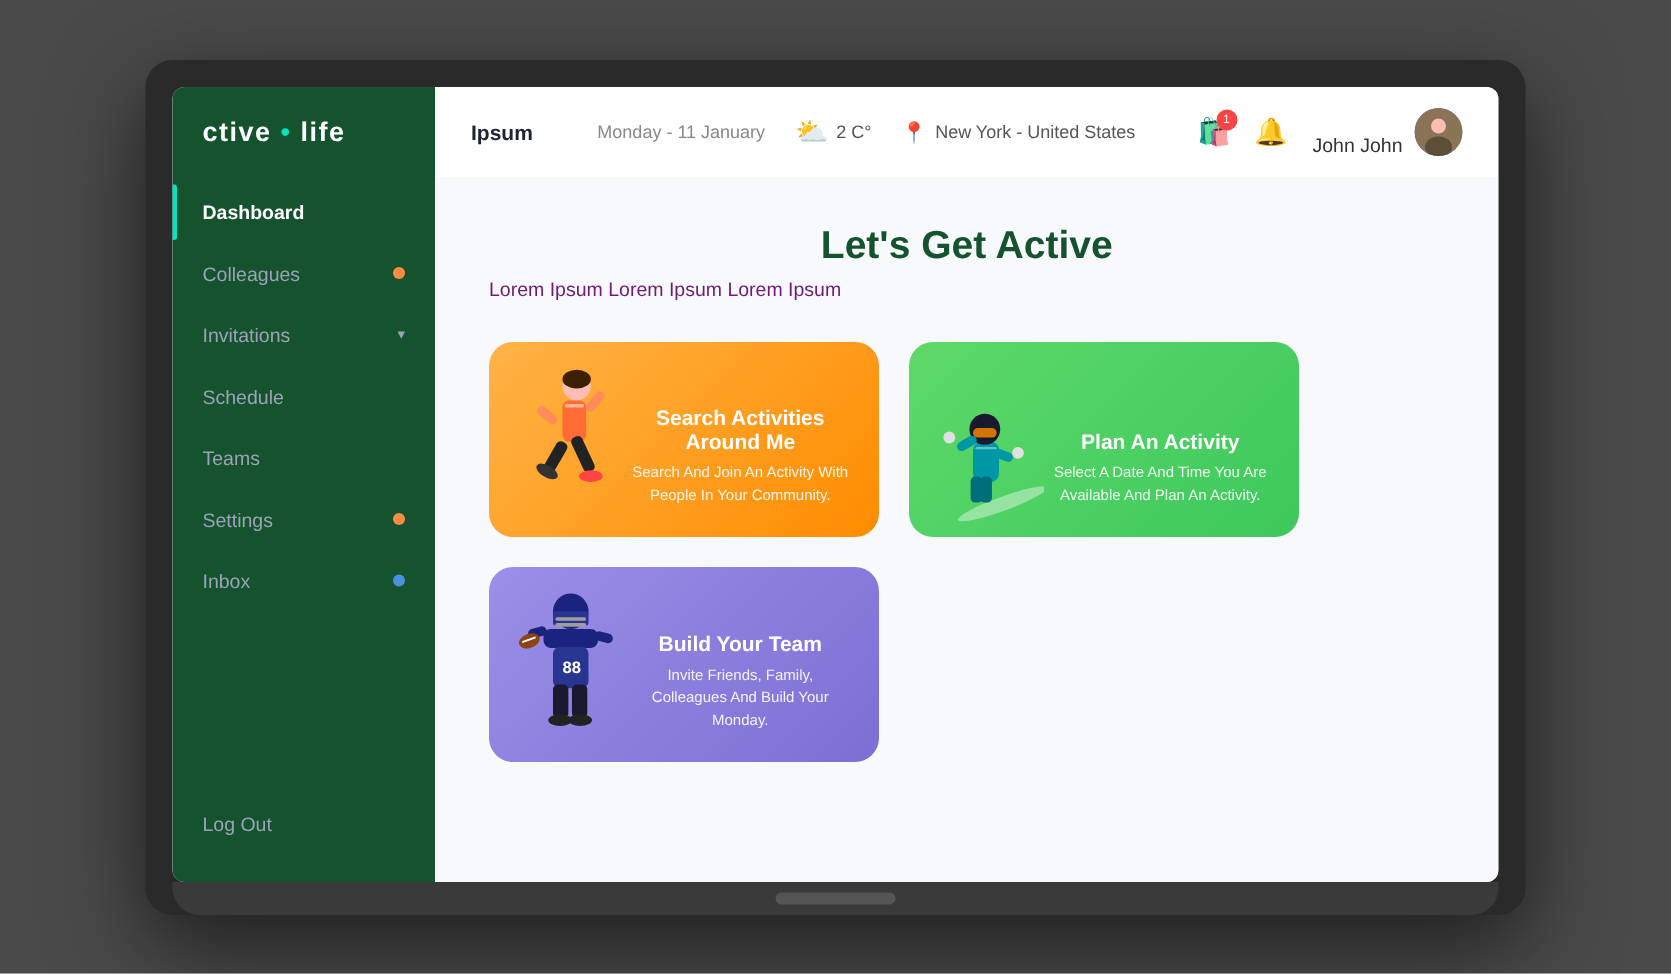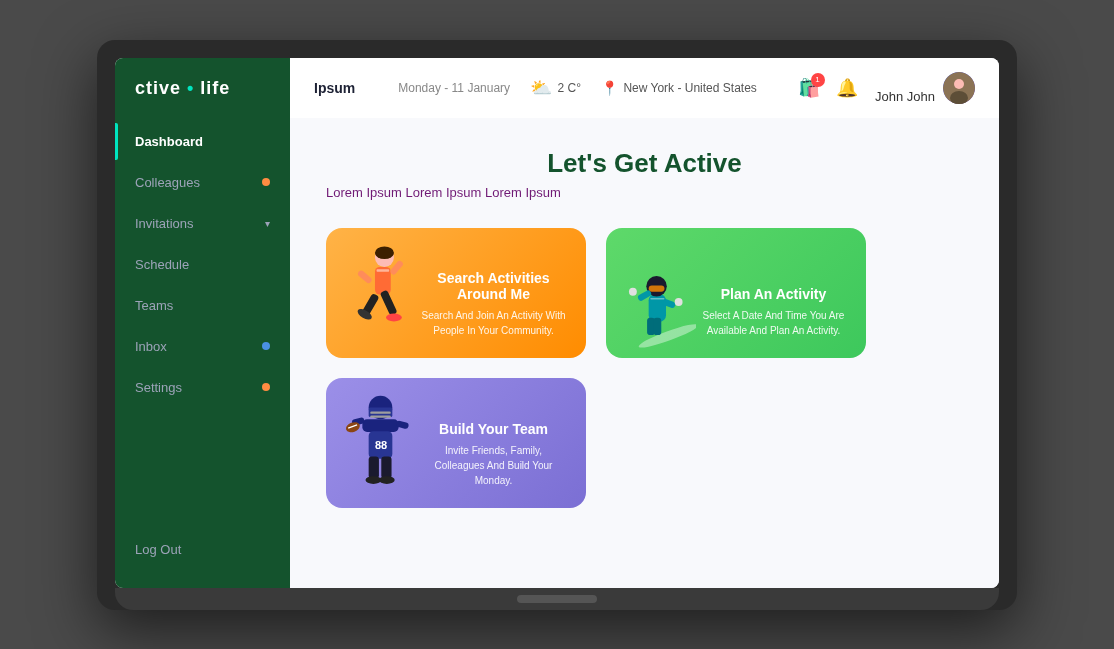--- a/index.html
+++ b/index.html
@@ -369,27 +369,27 @@
 
           <div class="sidebar-item">
             <span>Schedule</span>
           </div>
 
           <div class="sidebar-item">
             <span>Teams</span>
           </div>
 
           <div class="sidebar-item">
+            <span>Settings</span>
+            <span class="sidebar-dot orange"></span>
+          </div>
+
+          <div class="sidebar-item">
             <span>Inbox</span>
             <span class="sidebar-dot blue"></span>
-          </div>
-
-          <div class="sidebar-item">
-            <span>Settings</span>
-            <span class="sidebar-dot orange"></span>
           </div>
 
         </div>
 
         <div class="sidebar-logout">
           <span>Log Out</span>
         </div>
       </nav>
 
       <div class="main-content">

